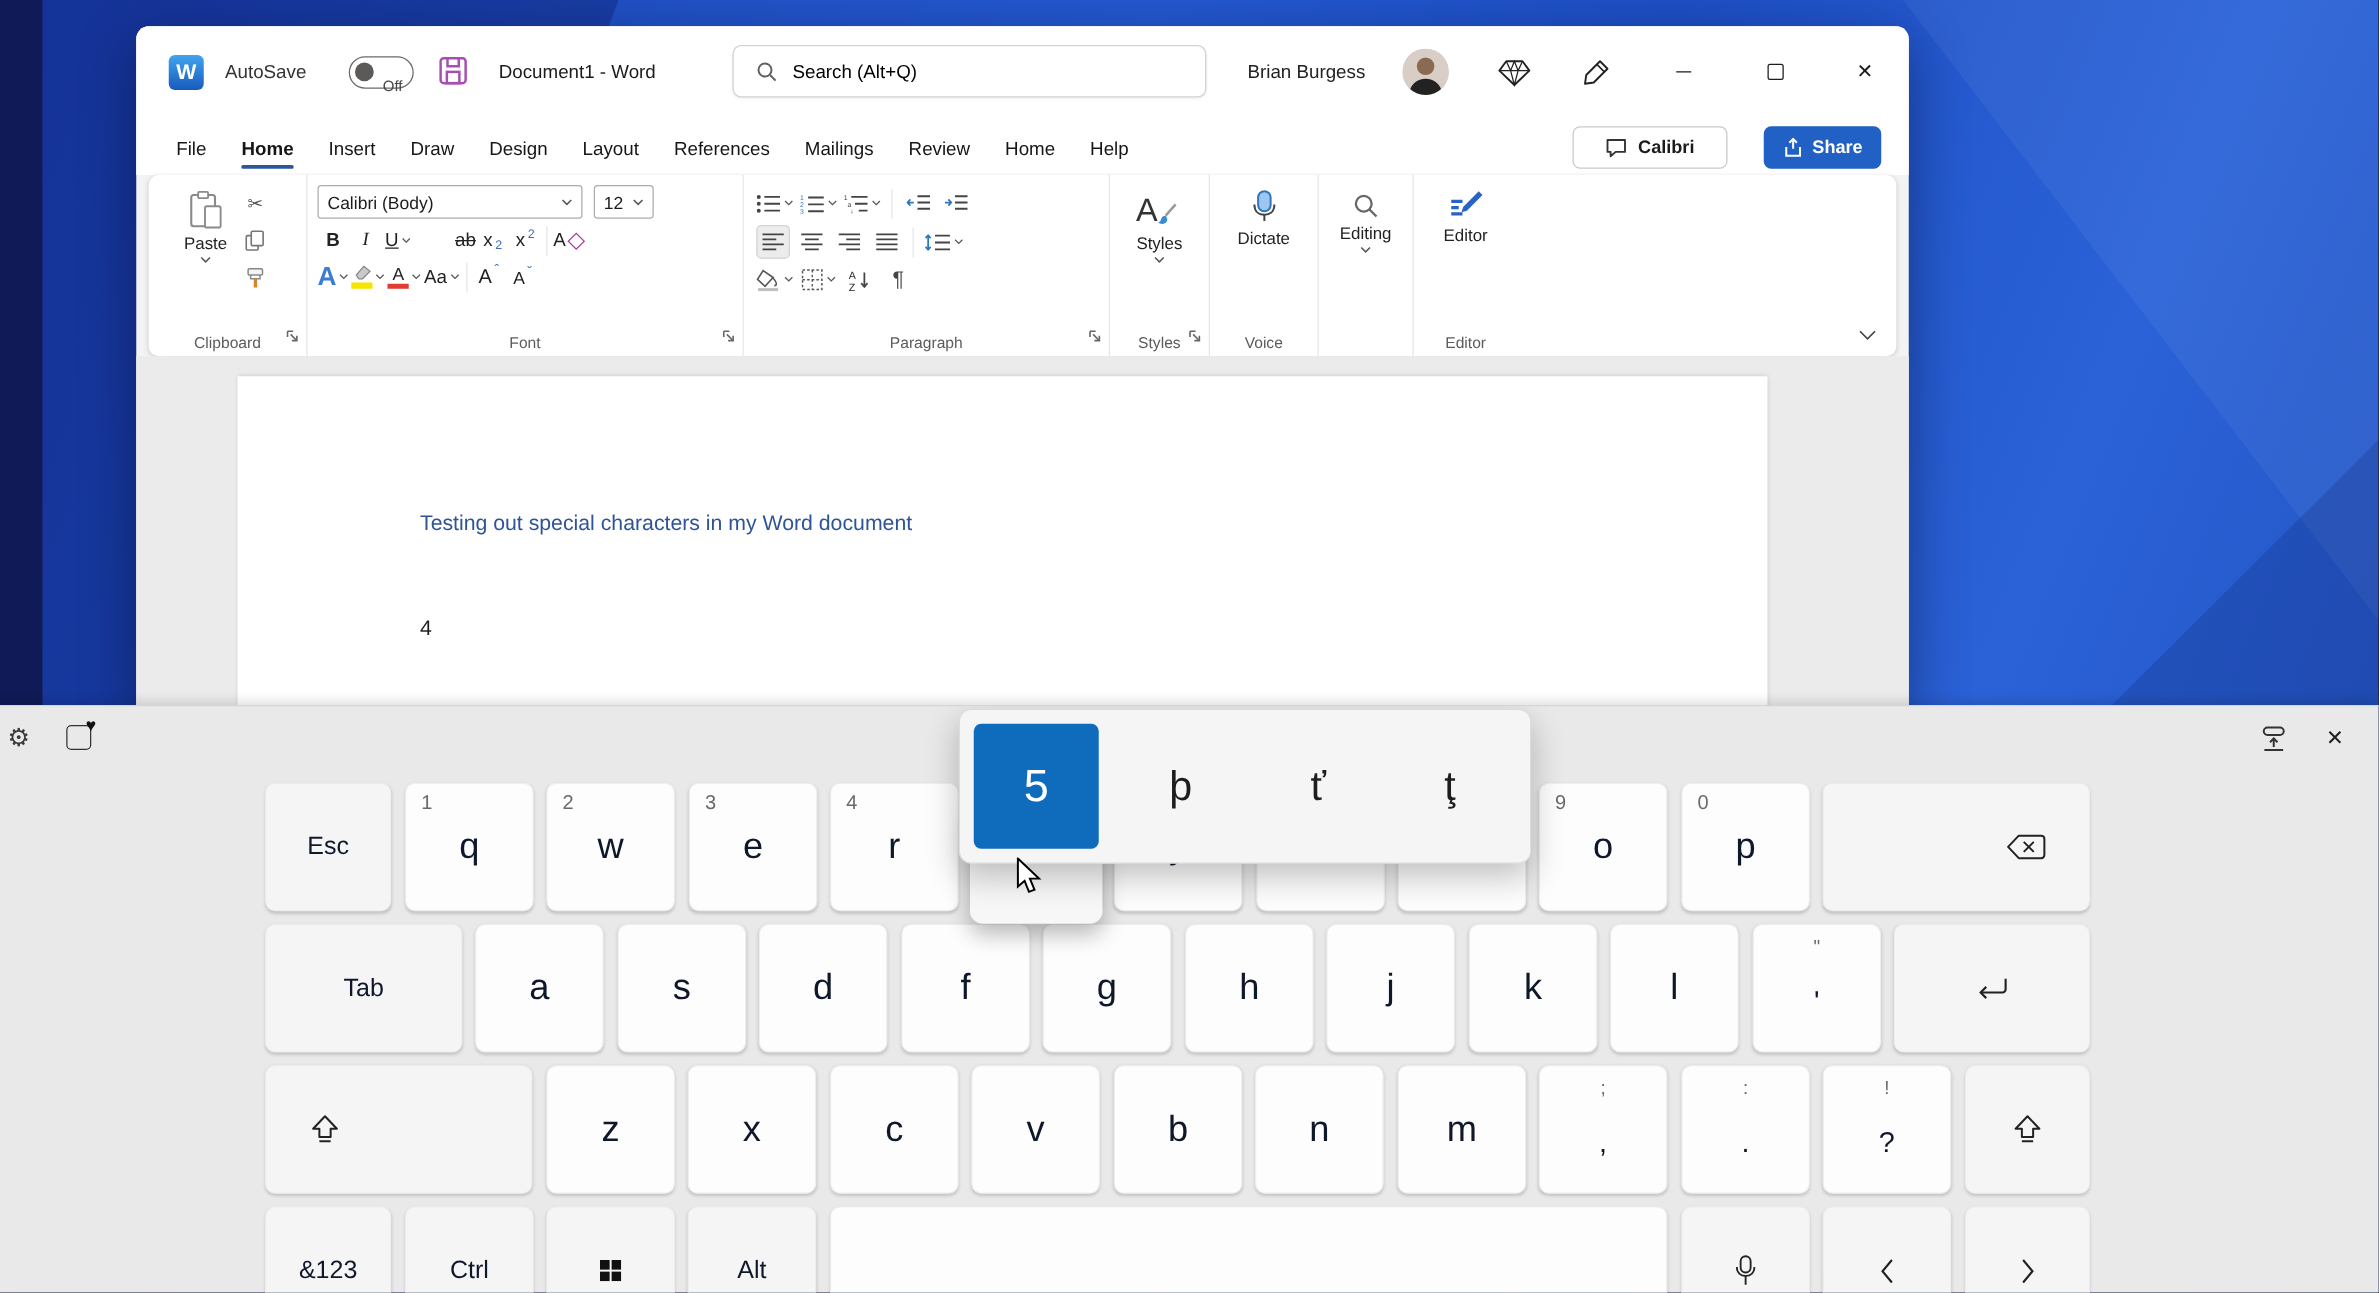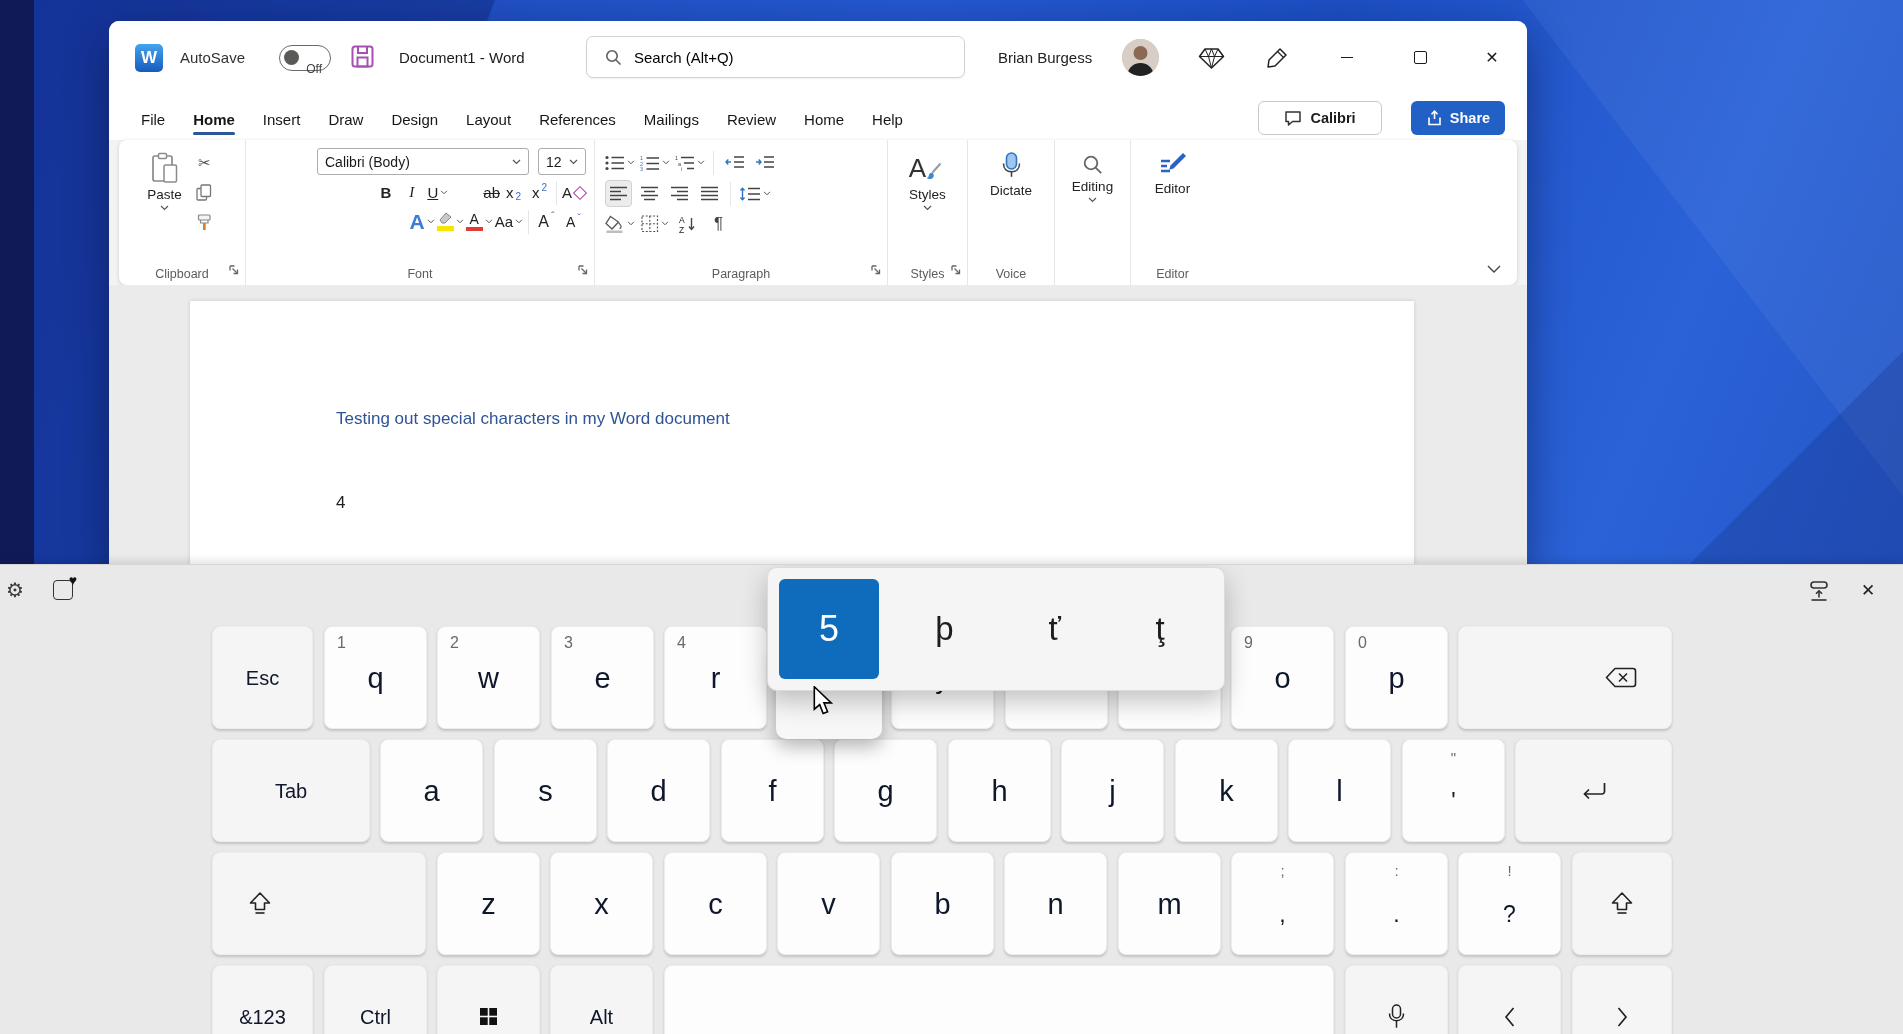--- a/index.html
+++ b/index.html
@@ -286,21 +286,21 @@
           </div>
         </div>
         <div class="glabel"><span>Clipboard</span></div>
         <span class="launcher"><svg width="10" height="10" viewBox="0 0 10 10">
               <path d="M1 1h4.5M1 1v4.5" stroke="#666" stroke-width="1.3" fill="none"></path>
               <path d="M3.5 3.5L8 8" stroke="#666" stroke-width="1.3"></path>
               <path d="M8.5 4.5v4h-4" fill="none" stroke="#666" stroke-width="1.3"></path>
             </svg></span>
       </div>
 
-      <div class="rgroup" style="width:349px;align-items:flex-end">
+      <div class="rgroup" style="width:349px;align-items:flex-start">
         <div style="display:flex;gap:9px;padding:0 4px">
           <div class="combo" style="width:212px">
             <span>Calibri (Body)</span>
             <svg class="chv" width="9" height="6" viewBox="0 0 9 6">
                 <path d="M1 1l3.5 3.5L8 1" fill="none" stroke="#555" stroke-width="1.2"></path>
               </svg>
           </div>
           <div class="combo" style="width:48px">
             <span>12</span>
             <svg class="chv" width="9" height="6" viewBox="0 0 9 6">

